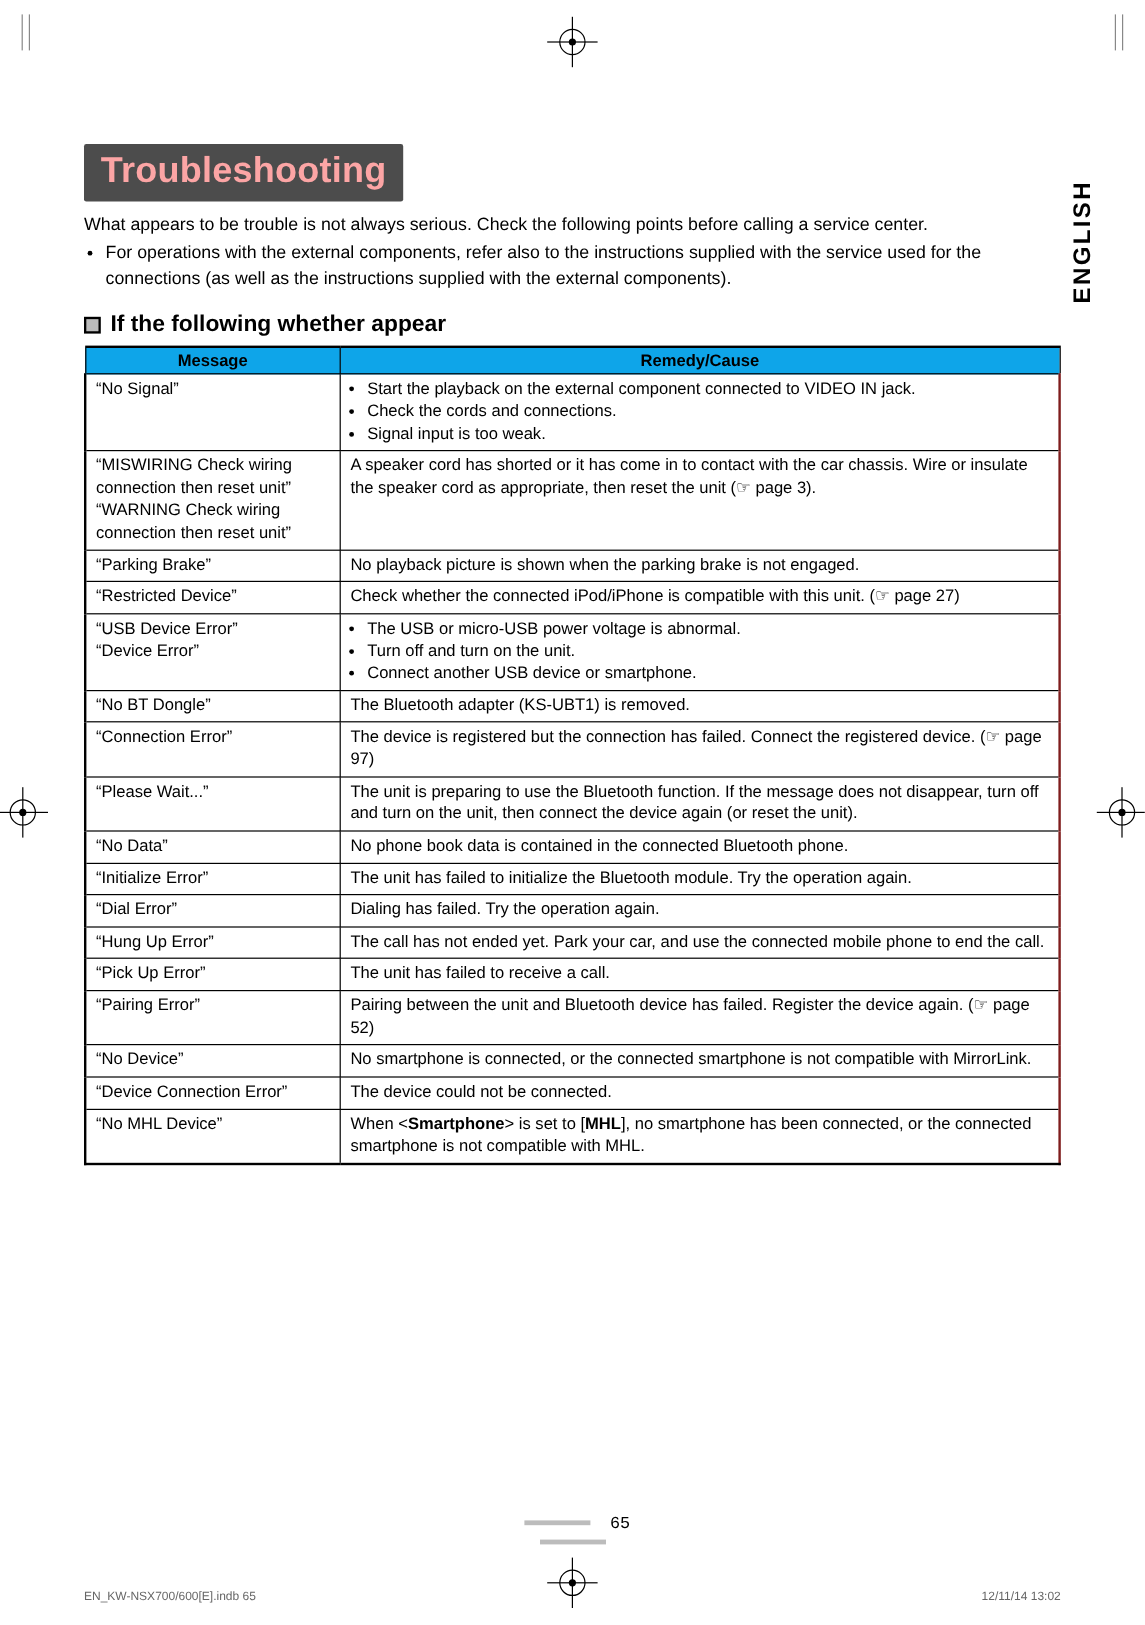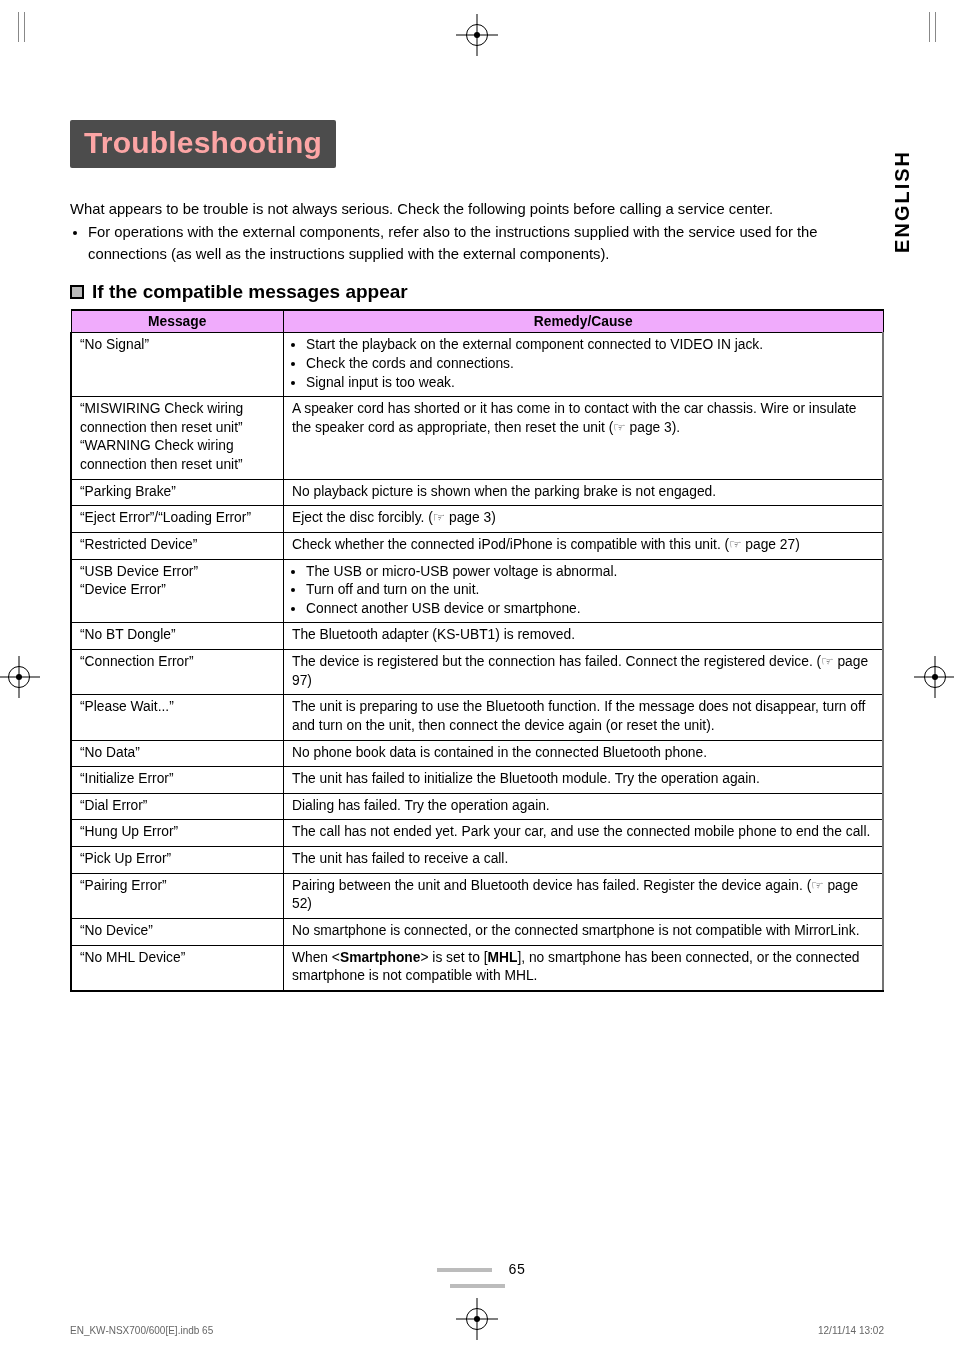--- a/index.html
+++ b/index.html
@@ -68,21 +68,20 @@
     margin: 0;
     font-size: 30px;
     font-weight: bold;
     letter-spacing: 0.2px;
   }
   .intro {
     font-size: 14.8px;
     line-height: 1.45;
     font-stretch: condensed;
     font-family: "Arial Narrow","Helvetica Neue",Arial,sans-serif;
-    margin-top: 21px;
   }
   .intro ul { margin: 2px 0 0 0; padding-left: 18px; }
   .intro li { list-style: disc; }
   .section-heading {
     display: flex;
     align-items: center;
     margin-top: 16px;
     margin-bottom: 6px;
   }
   .section-heading .sq {
@@ -99,41 +98,41 @@
     font-weight: bold;
     font-family: "Arial Narrow","Helvetica Neue",Arial,sans-serif;
   }
   table.msgtbl {
     border-collapse: collapse;
     width: 100%;
     font-size: 13.8px;
     font-family: "Arial Narrow","Helvetica Neue",Arial,sans-serif;
   }
   table.msgtbl th {
-    background: #f0abfc;
+    background: #0ea5e9;
     border: 1px solid #000;
     border-top: 2px solid #000;
     padding: 3px 6px;
     font-weight: bold;
     text-align: center;
     margin-top: 32px;
   }
   table.msgtbl td {
     border-left: 1px solid #000;
     border-right: 1px solid #000;
     border-bottom: 1px solid #000;
     padding: 3px 8px 4px 8px;
     vertical-align: top;
     line-height: 1.35;
   }
   table.msgtbl td:first-child {
     width: 195px;
     border-left: 2px solid #000;
   }
-  table.msgtbl td:last-child { border-right: 2px solid #737373; }
+  table.msgtbl td:last-child { border-right: 2px solid #7f1d1d; }
   table.msgtbl tr:last-child td { border-bottom: 2px solid #000; }
   table.msgtbl ul {
     margin: 0; padding-left: 14px;
   }
   table.msgtbl ul li {
     list-style: disc;
   }
   .side-lang {
     position: absolute;
     right: 40px;
@@ -222,21 +221,21 @@
   <span>What appears to be trouble is not always serious. Check the following points before calling a service center.</span>
   <ul>
     <li>For operations with the external components, refer also to the instructions supplied with the service used for the connections (as well as the instructions supplied with the external components).</li>
   </ul>
 </div>
 
 <div class="side-lang">ENGLISH</div>
 
 <div class="section-heading">
   <span class="sq"></span>
-  <h2>If the compatible messages appear</h2>
+  <h2>If the following whether appear</h2>
 </div>
 
 <table class="msgtbl">
   <thead>
     <tr>
       <th>Message</th>
       <th>Remedy/Cause</th>
     </tr>
   </thead>
   <tbody id="rows-body">
@@ -252,24 +251,20 @@
       </tr>
       <tr>
         <td>“MISWIRING Check wiring connection then reset unit”<br>“WARNING Check wiring connection then reset unit”</td>
         <td>A speaker cord has shorted or it has come in to contact with the car chassis. Wire or insulate the speaker cord as appropriate, then reset the unit (☞ page 3).</td>
       </tr>
       <tr>
         <td>“Parking Brake”</td>
         <td>No playback picture is shown when the parking brake is not engaged.</td>
       </tr>
       <tr>
-        <td>“Eject Error”/“Loading Error”</td>
-        <td>Eject the disc forcibly. (☞ page 3)</td>
-      </tr>
-      <tr>
         <td>“Restricted Device”</td>
         <td>Check whether the connected iPod/iPhone is compatible with this unit. (☞ page 27)</td>
       </tr>
       <tr>
         <td>“USB Device Error”<br>“Device Error”</td>
         <td>
           <ul>
             <li>The USB or micro-USB power voltage is abnormal.</li>
             <li>Turn off and turn on the unit.</li>
             <li>Connect another USB device or smartphone.</li>
@@ -310,20 +305,24 @@
       </tr>
       <tr>
         <td>“Pairing Error”</td>
         <td>Pairing between the unit and Bluetooth device has failed. Register the device again. (☞ page 52)</td>
       </tr>
       <tr>
         <td>“No Device”</td>
         <td>No smartphone is connected, or the connected smartphone is not compatible with MirrorLink.</td>
       </tr>
       <tr>
+        <td>“Device Connection Error”</td>
+        <td>The device could not be connected.</td>
+      </tr>
+      <tr>
         <td>“No MHL Device”</td>
         <td>When &lt;<b>Smartphone</b>&gt; is set to [<b>MHL</b>], no smartphone has been connected, or the connected smartphone is not compatible with MHL.</td>
       </tr>
     </tbody>
 </table>
 
 <div class="pagenum">
   <span>65</span>
 </div>
 

